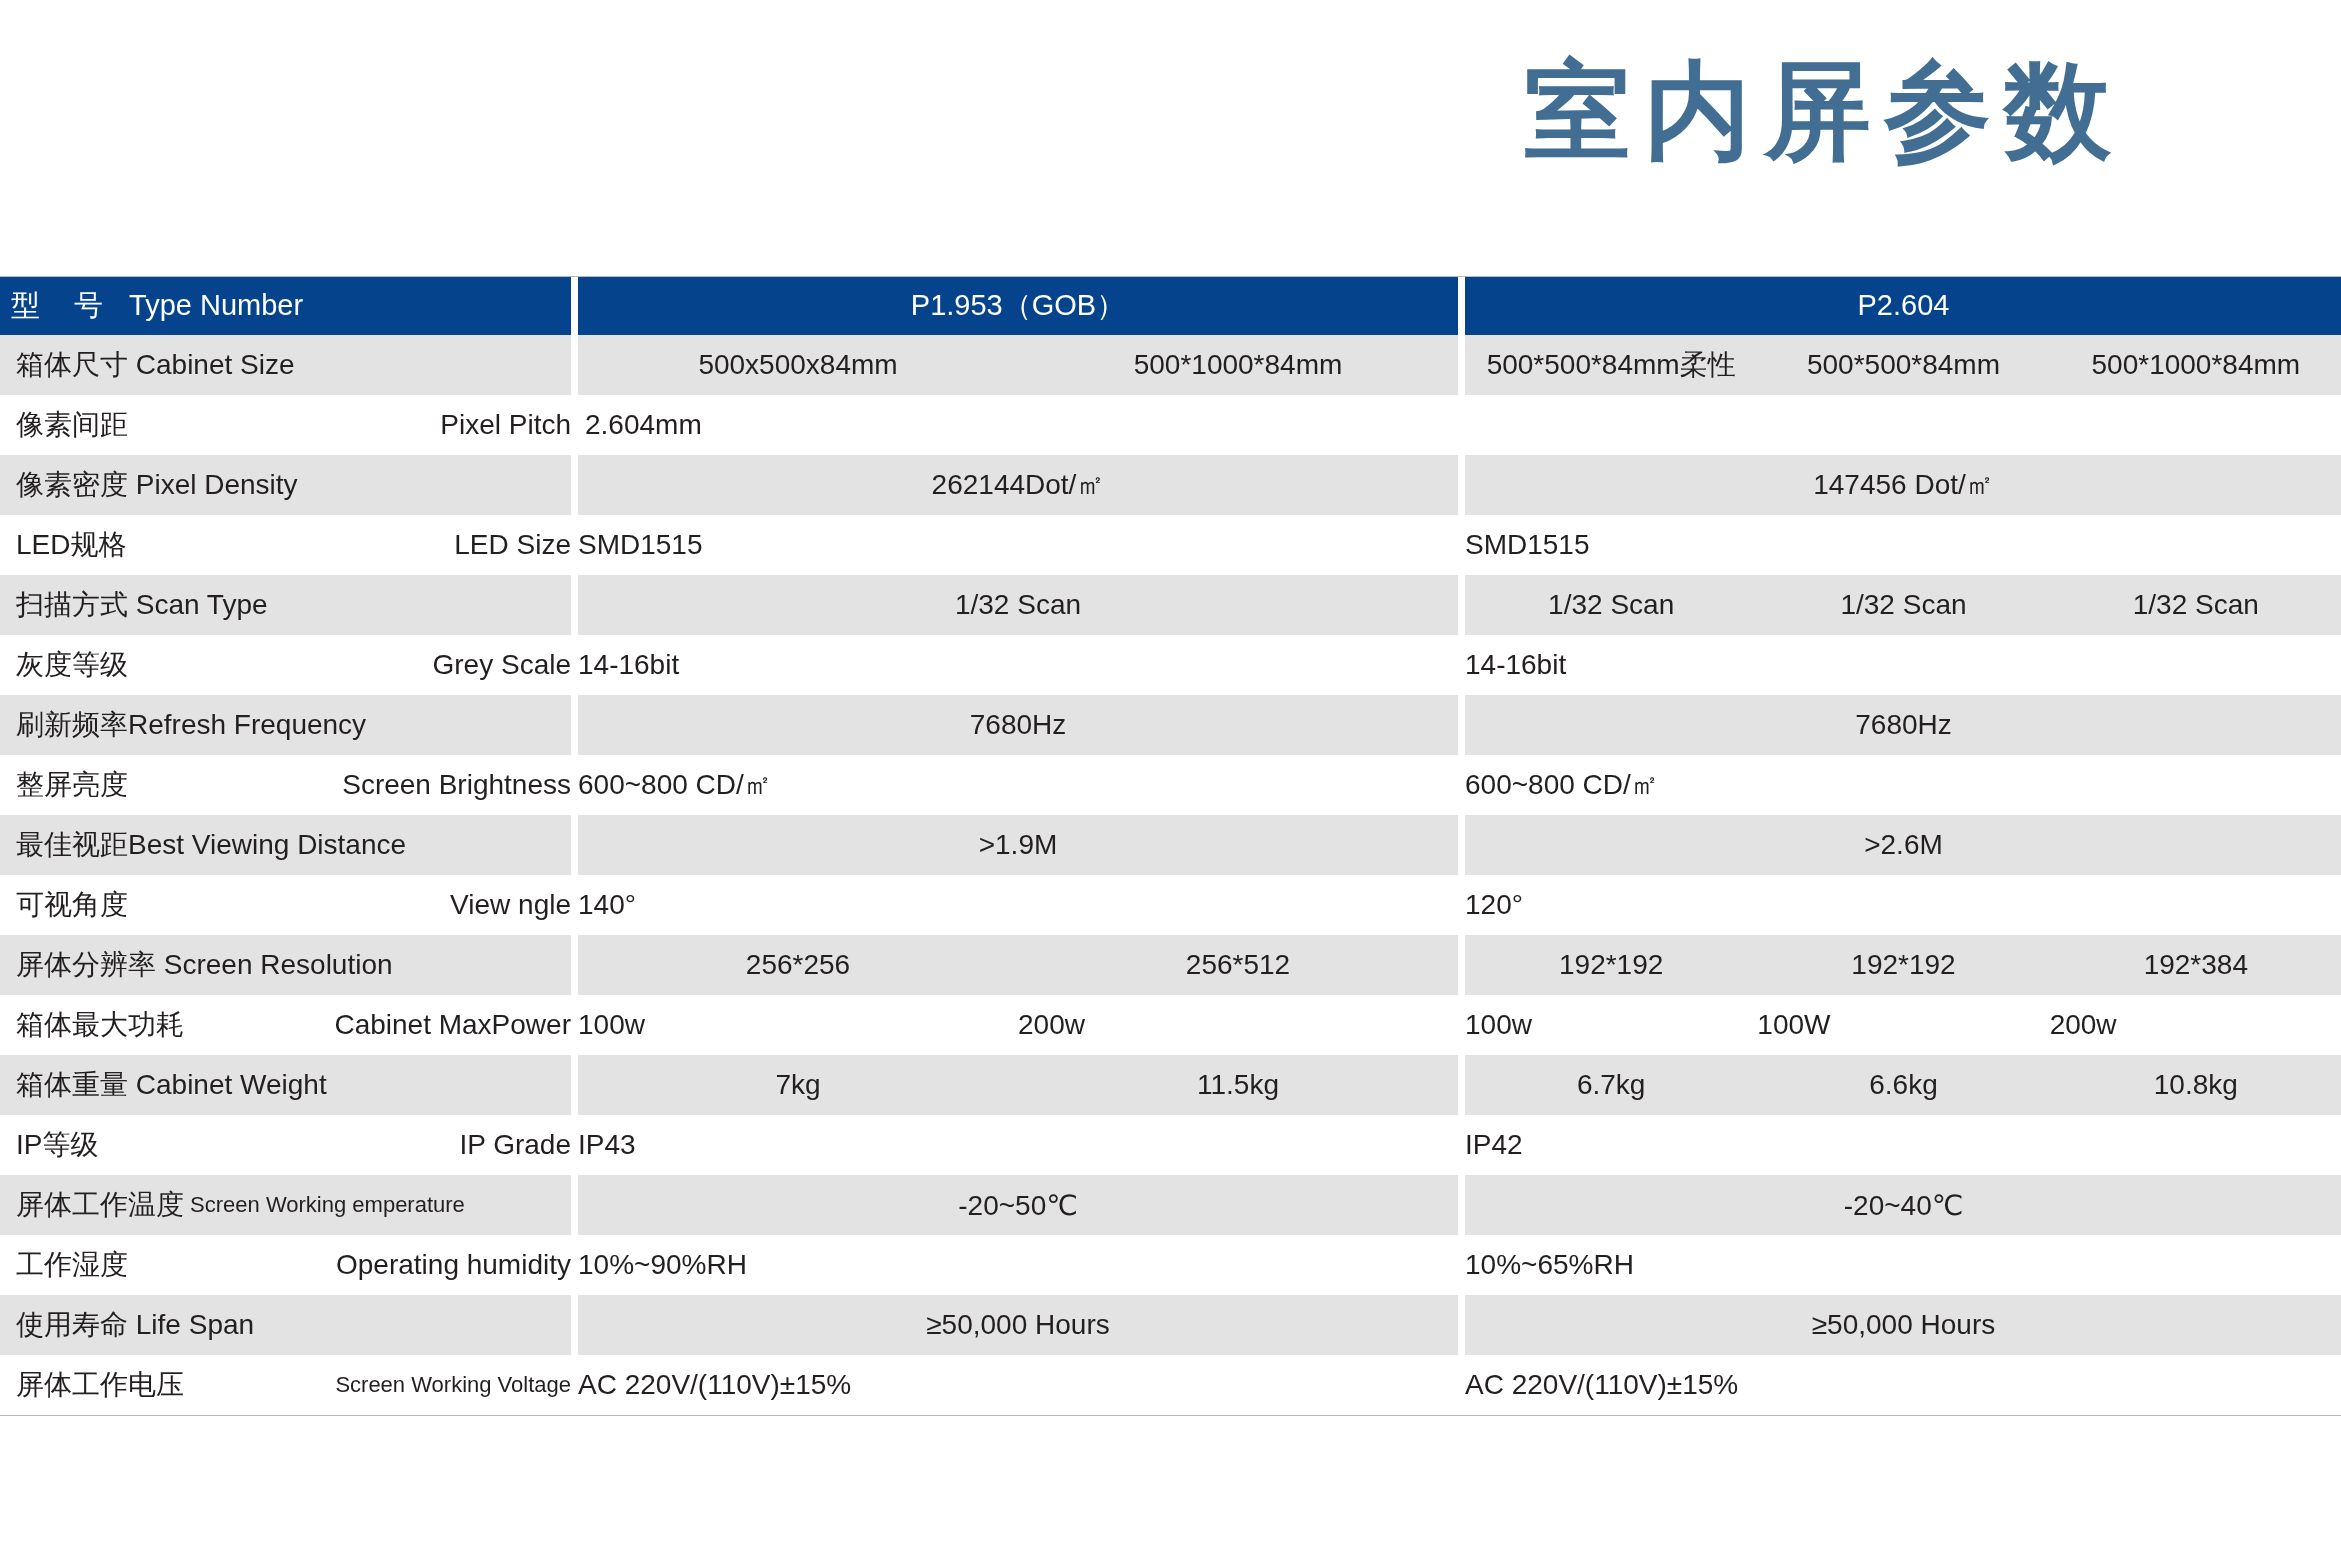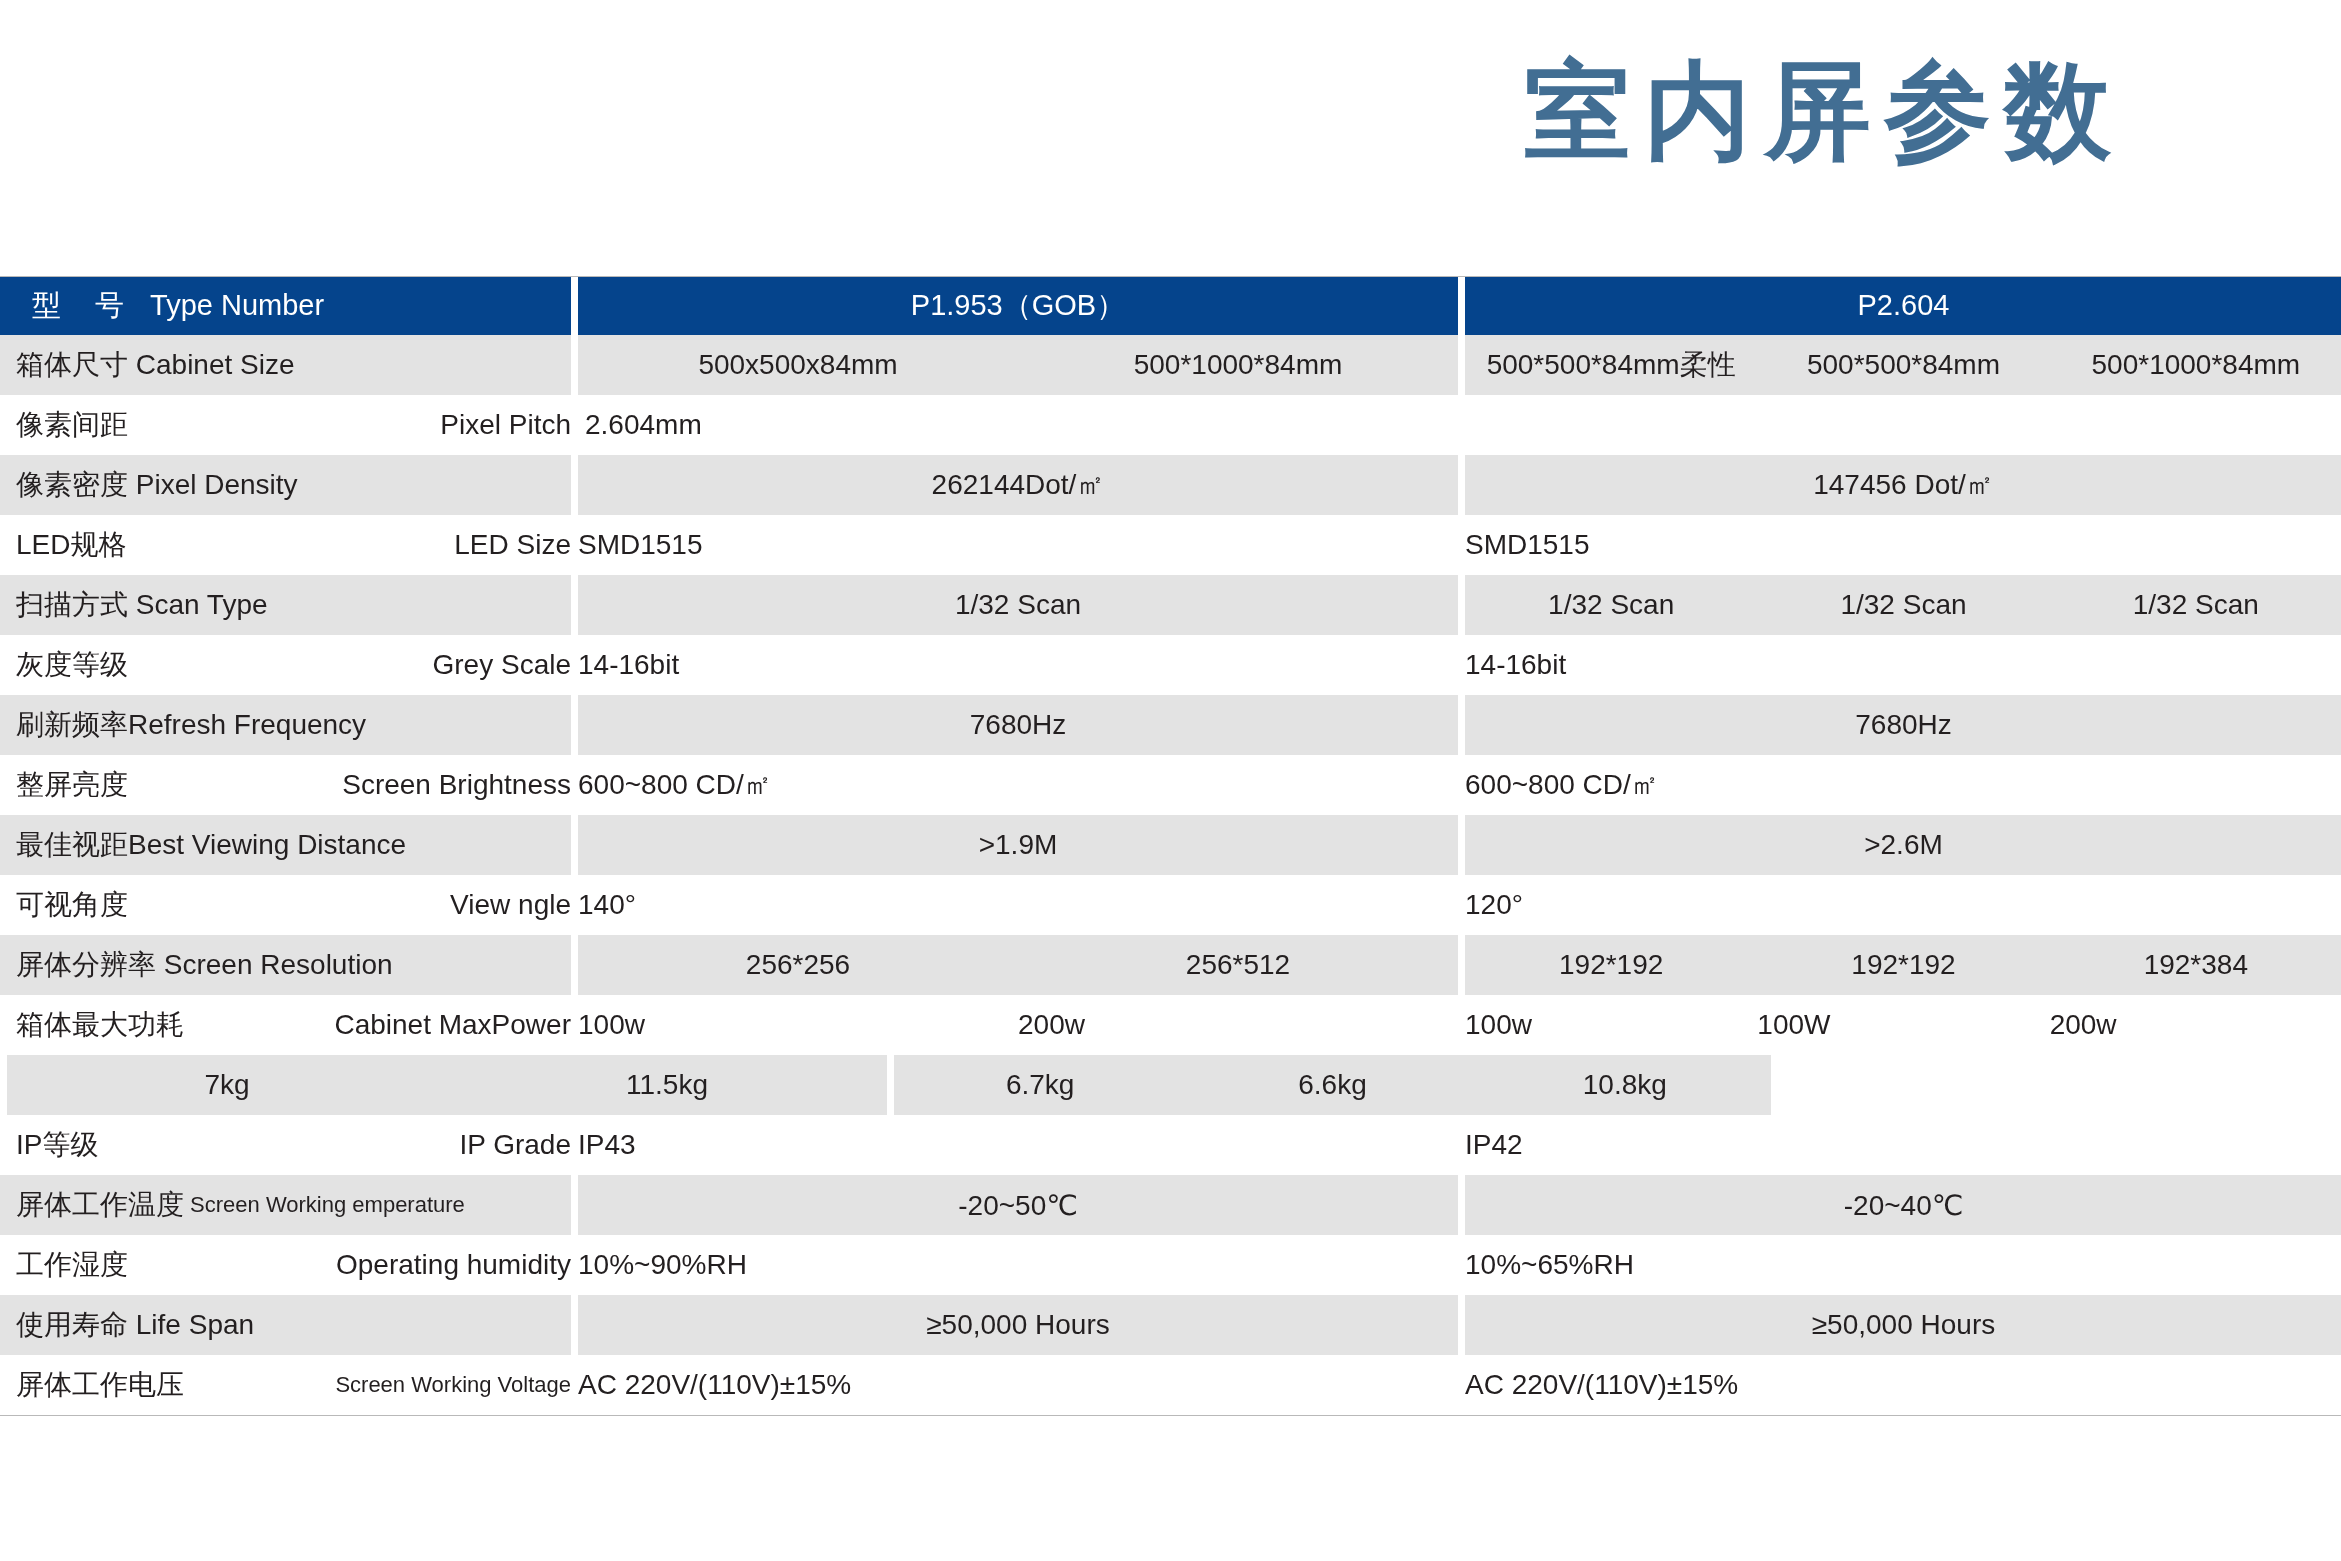--- a/index.html
+++ b/index.html
@@ -89,21 +89,21 @@
   .hrow{
     display:flex;width:2342px;height:59px;align-items:stretch;
   }
   .hrow .cell{
     background:#05448c;
     color:#ffffff;
   }
   .hrow .cell.label{
     font-size:29px;
     letter-spacing:0;
-    padding-left:32px;
+    padding-left:11px;
   }
   .hrow .sub{
     color:#ffffff;font-size:29px;
   }
   .hrow .gap,.hrow .gap2{background:#ffffff !important;}
 
   .hdr-cjk{letter-spacing:13px;}
   .hdr-space{display:inline-block;width:13px;}
 </style>
 </head>
@@ -312,20 +312,24 @@
         </div>
         <div class="gap2 cell"></div>
         <div class="group g2">
           <div class="sub cell">100w</div>
           <div class="sub cell">100W</div>
           <div class="sub cell">200w</div>
         </div>
       </div>
       <div class="row gray">
         <div class="rowsep"></div>
+        <div class="cell label">
+          <span>箱体重量</span>
+          <span style="white-space: pre;"> Cabinet Weight</span>
+        </div>
         <div class="gap cell"></div>
         <div class="group g1">
           <div class="sub cell">7kg</div>
           <div class="sub cell">11.5kg</div>
         </div>
         <div class="gap2 cell"></div>
         <div class="group g2">
           <div class="sub cell">6.7kg</div>
           <div class="sub cell">6.6kg</div>
           <div class="sub cell">10.8kg</div>

